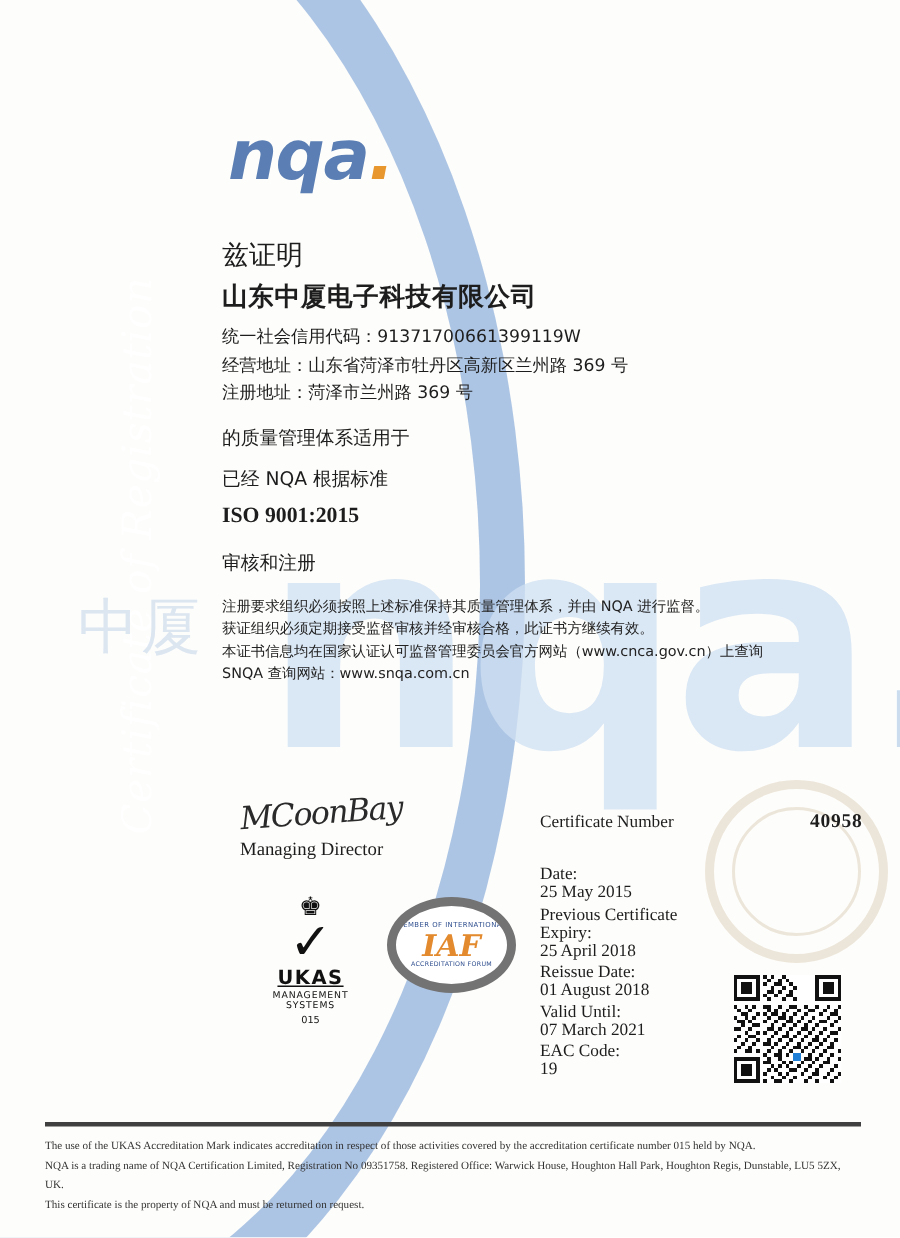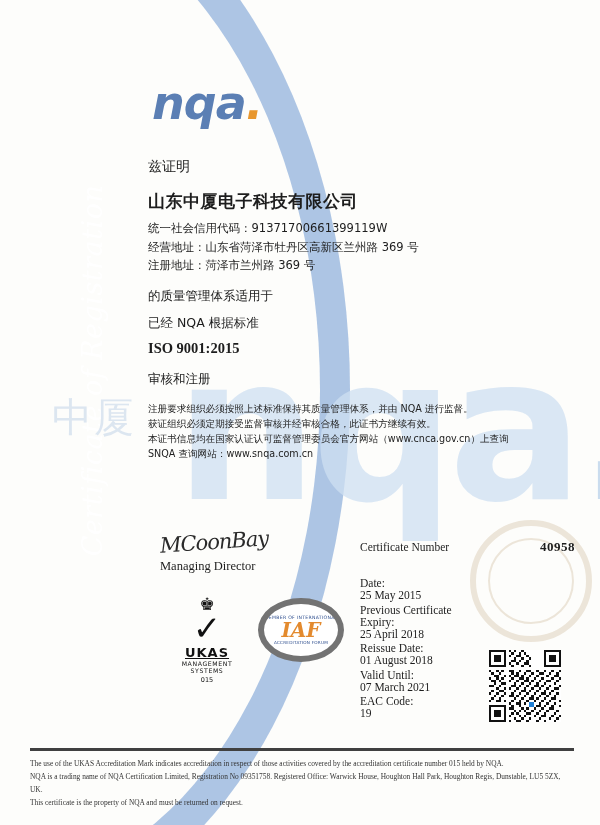--- a/index.html
+++ b/index.html
@@ -124,22 +124,22 @@
     position: absolute;
     left: 148px;
     top: 158px;
     width: 424px;
     color: #1d1d1d;
   }
   .ln { margin-bottom: 2px; }
   .cn { font-family: "DejaVu Sans", sans-serif; }
 
   .intro {
-    font-size: 14px;
-    margin-bottom: 14px;
+    font-size: 18px;
+    margin-bottom: 4px;
   }
   .company {
     font-size: 17px;
     font-weight: bold;
     margin-bottom: 7px;
     letter-spacing: 0.5px;
   }
   .detail {
     font-size: 11.5px;
     line-height: 1.45;

